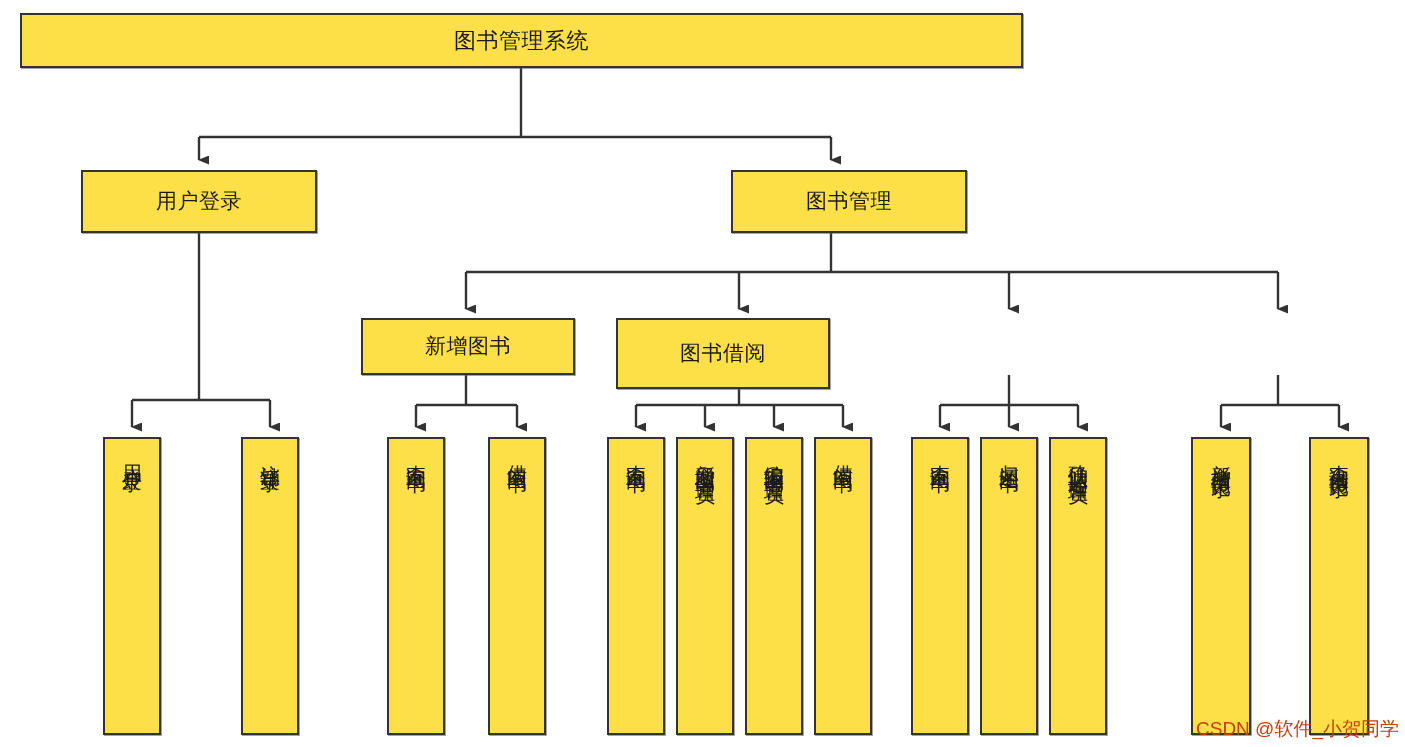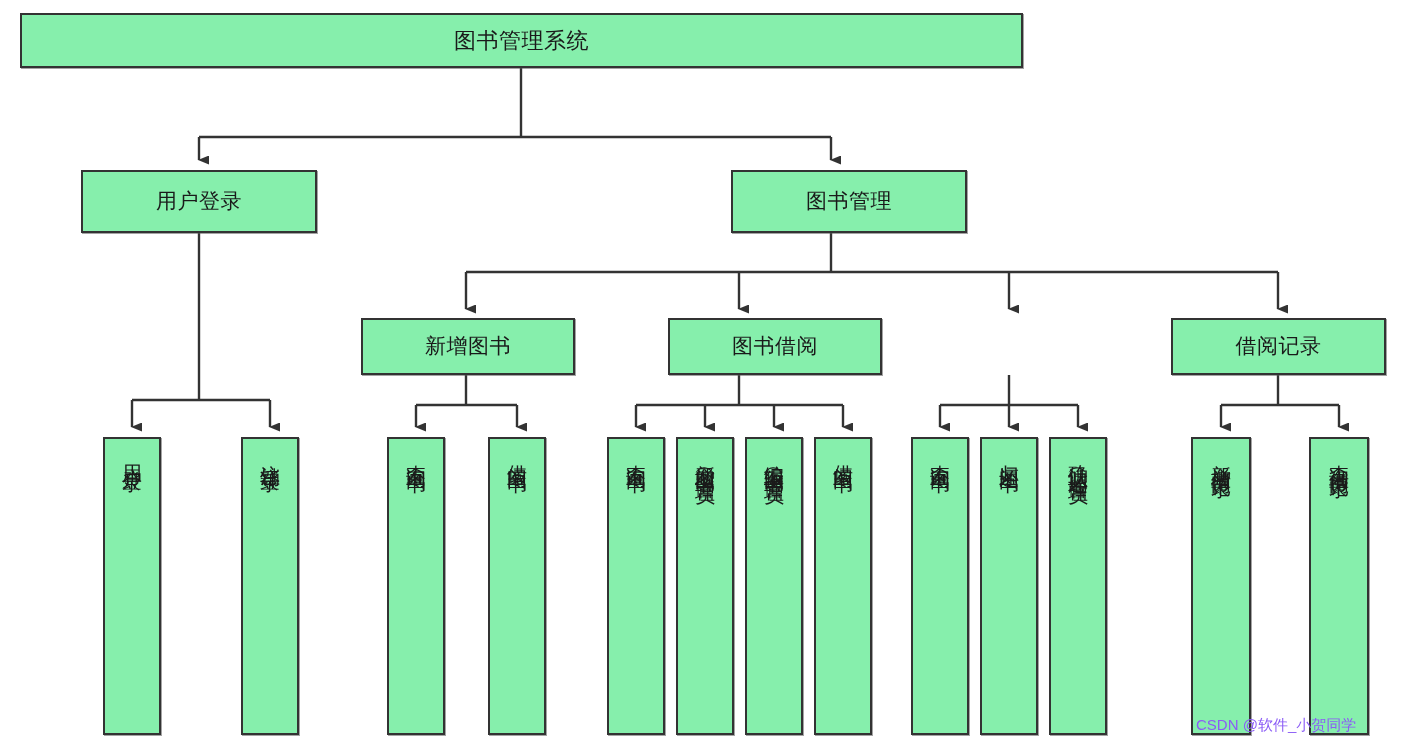--- a/index.html
+++ b/index.html
@@ -22,21 +22,21 @@
     position: absolute;
     left: 0;
     top: 0;
     width: 1405px;
     height: 747px;
     pointer-events: none;
   }
   .node {
     position: absolute;
     box-sizing: border-box;
-    background: #86efac;
+    background: #fde047;
     border: 2px solid #333333;
     box-shadow: 1px 1px 0 rgba(90,90,90,0.55);
     display: flex;
     align-items: center;
     justify-content: center;
     color: #1a1a1a;
   }
   .node-label {
     display: block;
     text-align: center;
@@ -60,22 +60,22 @@
   .node.vert .node-label {
     writing-mode: vertical-rl;
     text-orientation: upright;
     font-size: 20px;
     line-height: 1.05;
     letter-spacing: 3px;
     white-space: nowrap;
   }
   .watermark {
     position: absolute;
-    font-size: 15px;
-    color: #8b5cf6;
+    font-size: 19px;
+    color: #c2410c;
     white-space: nowrap;
     user-select: none;
   }
 </style>
 </head>
 <body>
 
 <div id="diagram-root">
 
   <svg id="edge-layer" viewBox="0 0 1405 747" width="1405" height="747">
@@ -135,25 +135,22 @@
   <div class="node horiz" style="left:81px; top:170px; width:236px; height:63px;">
     <span class="node-label">用户登录</span>
   </div>
   <div class="node horiz" style="left:711px; top:170px; width:236px; height:63px;margin-left:20px;">
     <span class="node-label">图书管理</span>
   </div>
 
   <div class="node horiz" style="left:361px; top:318px; width:214px; height:57px;">
     <span class="node-label">新增图书</span>
   </div>
-  <div class="node horiz" style="left:668px; top:318px; width:214px; height:57px;">
+  <div class="node horiz" style="left:616px; top:318px; width:214px; height:71px;">
     <span class="node-label">图书借阅</span>
-  </div>
-  <div class="node horiz" style="left:1171px; top:318px; width:215px; height:57px;">
-    <span class="node-label">借阅记录</span>
   </div>
 
   <div class="node vert" style="left:103px; top:437px; width:58px; height:298px;">
     <span class="node-label">用户登录</span>
   </div>
   <div class="node vert" style="left:241px; top:437px; width:58px; height:298px;">
     <span class="node-label">注销登录</span>
   </div>
 
   <div class="node vert" style="left:387px; top:437px; width:58px; height:298px;">

